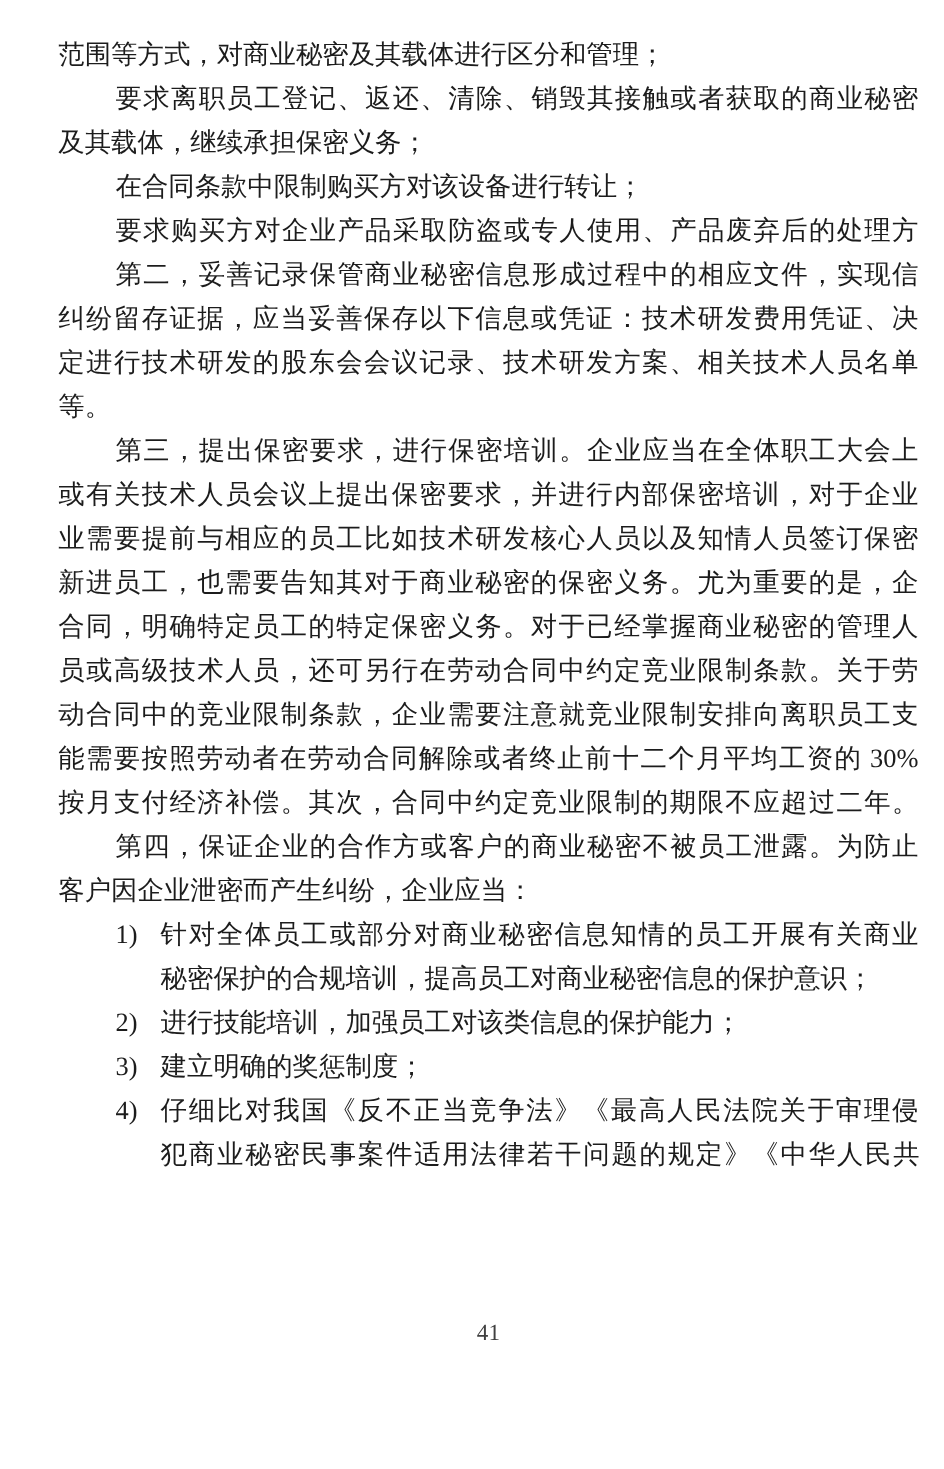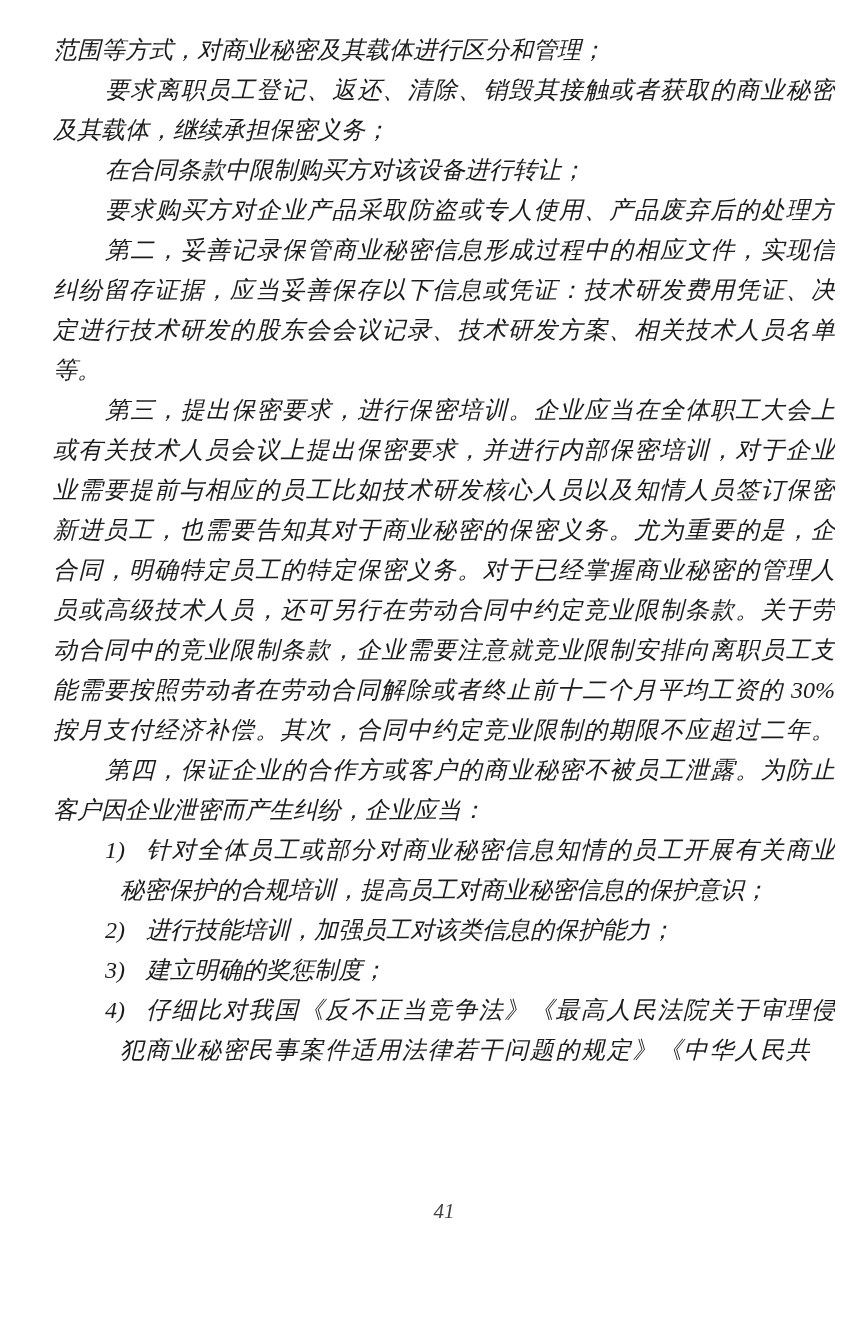--- a/index.html
+++ b/index.html
@@ -11,21 +11,20 @@
     height: 1335px;
     background: #ffffff;
   }
   .page {
     position: relative;
     width: 858px;
     height: 1335px;
     background: #ffffff;
     overflow: hidden;
     font-family: "Liberation Serif", "DejaVu Serif", serif;
-    font-style: italic;
   }
   .text-body {
     position: absolute;
     left: 53px;
     top: 30px;
     width: 782px;
   }
   .line {
     height: 40px;
     line-height: 40px;
@@ -48,21 +47,21 @@
     display: block;
     flex: 0 0 41px;
     margin-left: 52px;
     width: 41px;
   }
   .li-text {
     display: block;
     width: 690px;
   }
   .li-cont {
-    margin-left: 67px;
+    margin-left: 93px;
     width: 690px;
   }
   .page-number {
     position: absolute;
     left: 53px;
     top: 1196px;
     width: 782px;
     text-align: center;
     font-size: 21px;
     line-height: 30px;

